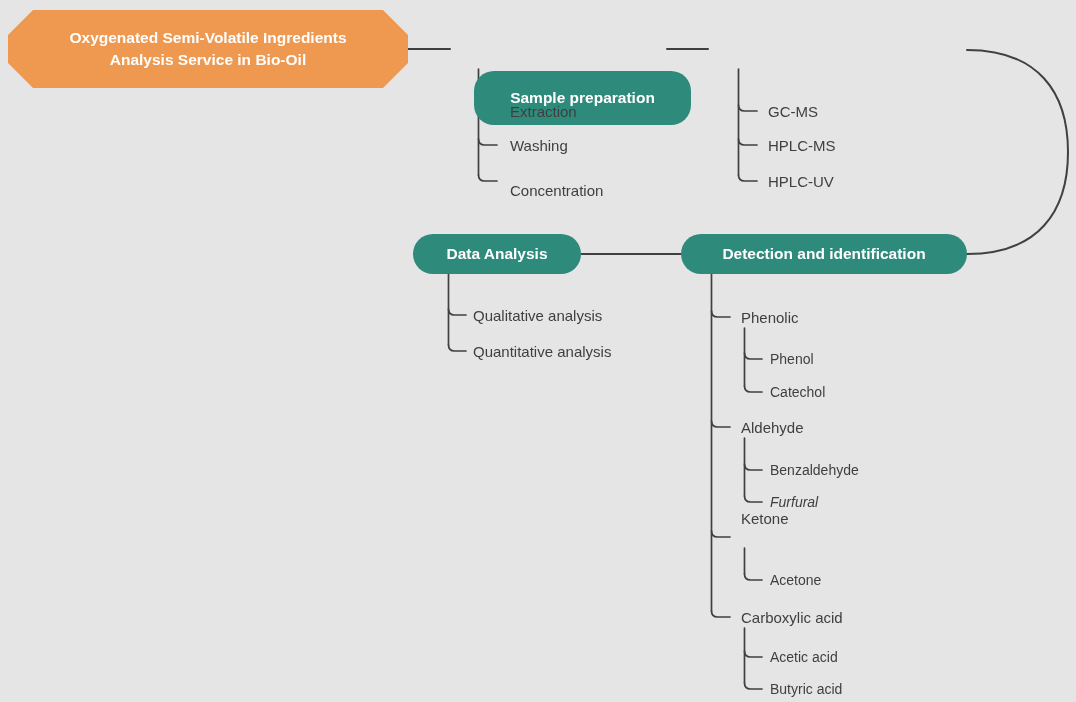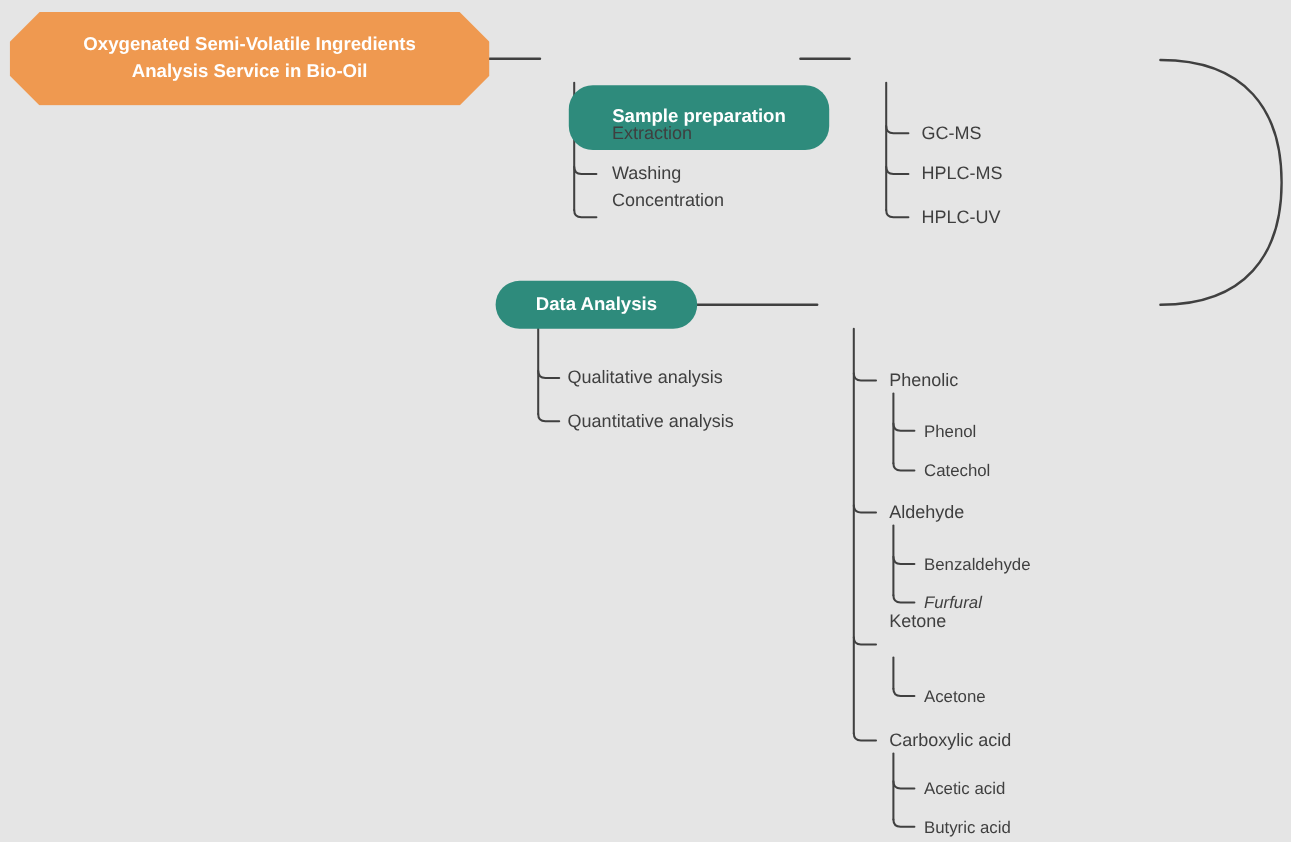--- a/index.html
+++ b/index.html
@@ -101,24 +101,27 @@
   <div class="root-node">
     <span>Oxygenated Semi-Volatile Ingredients Analysis Service in Bio-Oil</span>
   </div>
 
   <div class="pill" style="left:474px;top:31px;width:217px;height:54px;margin-top:40px;">
     <span>Sample preparation</span>
   </div>
   <div class="pill" style="left:413px;top:234px;width:168px;height:40px;">
     <span>Data Analysis</span>
   </div>
+  <div class="pill" style="left:681px;top:234px;width:286px;height:40px;">
+    <span>Detection and identification</span>
+  </div>
 
   <span class="leaf" style="left:510px;top:111px;">Extraction</span>
   <span class="leaf" style="left:510px;top:145px;">Washing</span>
-  <span class="leaf" style="left:510px;top:167px;">Concentration</span>
+  <span class="leaf" style="left:510px;top:190px;">Concentration</span>
 
   <span class="leaf" style="left:768px;top:111px;">GC-MS</span>
   <span class="leaf" style="left:768px;top:145px;">HPLC-MS</span>
   <span class="leaf" style="left:768px;top:181px;">HPLC-UV</span>
 
   <span class="leaf" style="left:473px;top:315px;">Qualitative analysis</span>
   <span class="leaf" style="left:473px;top:351px;">Quantitative analysis</span>
 
   <span class="leaf" style="left:741px;top:317px;">Phenolic</span>
   <span class="leaf" style="left:741px;top:427px;">Aldehyde</span>

